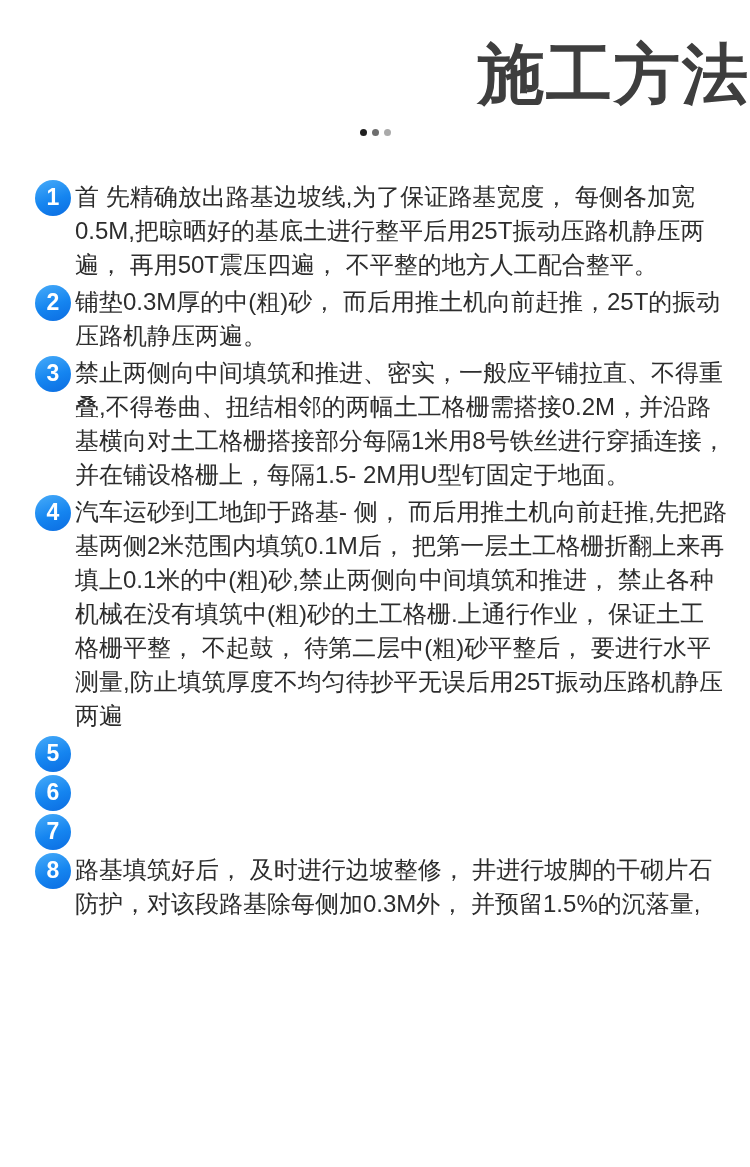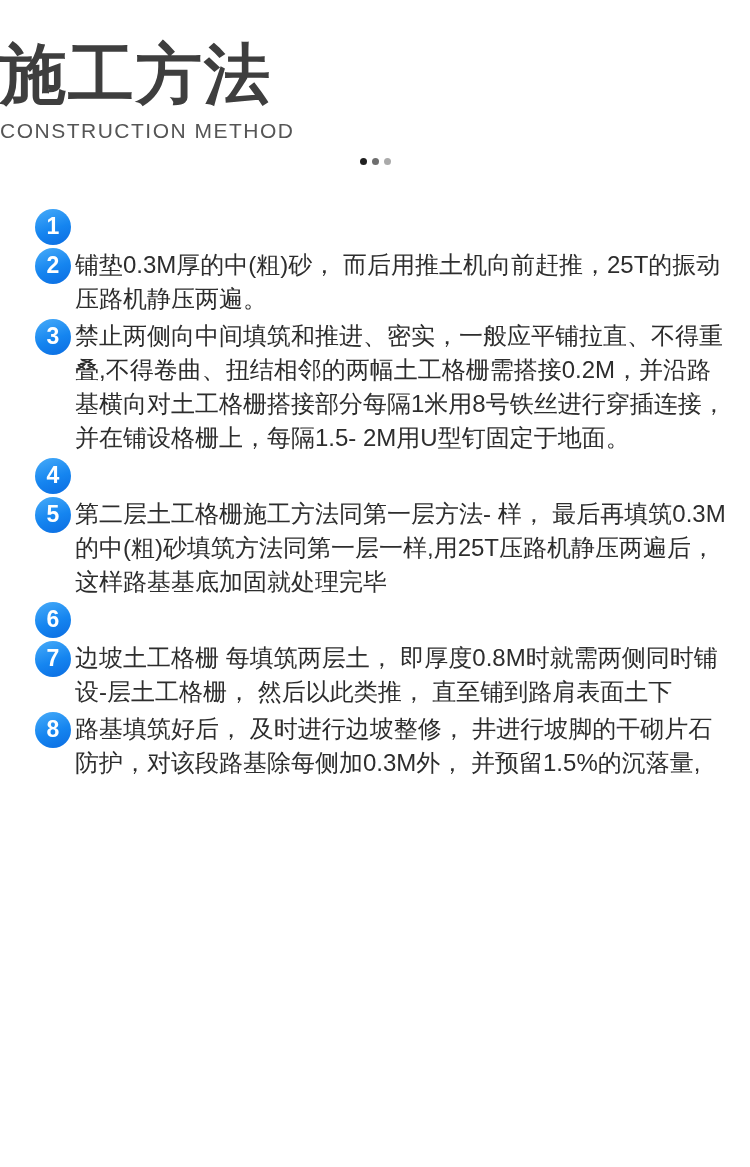--- a/index.html
+++ b/index.html
@@ -4,21 +4,21 @@
 <style>
   * { margin: 0; padding: 0; box-sizing: border-box; }
   html, body { background: #ffffff; }
   body {
     width: 750px;
     height: 1167px;
     margin: 0 auto;
     overflow: hidden;
     font-family: "Liberation Sans", "DejaVu Sans", sans-serif;
   }
-  .header { text-align: left; padding-top: 36px; }
+  .header { text-align: right; padding-top: 36px; }
   .title {
     font-size: 66px;
     font-weight: 900;
     color: #3e3e3e;
     letter-spacing: 2px;
     line-height: 1.18;
   }
   .subtitle {
     font-size: 21px;
     color: #555555;
@@ -60,51 +60,50 @@
     font-size: 24px;
     line-height: 34px;
     color: #2d2d2d;
   }
 </style>
 </head>
 <body>
 
 <div class="header">
   <div class="title">施工方法</div>
-  <div class="subtitle">CONSTRUCTION METHOD</div>
   <div class="dots">
     <span class="dot" style="background-color: rgb(31, 31, 31);"></span>
     <span class="dot" style="background-color: rgb(110, 110, 110);"></span>
     <span class="dot" style="background-color: rgb(170, 170, 170);"></span>
   </div>
 </div>
 
 <div class="steps">
   <div class="step">
     <div class="badge">1</div>
+    <div class="step-text">首 先精确放出路基边坡线,为了保证路基宽度， 每侧各加宽0.5M,把晾晒好的基底土进行整平后用25T振动压路机静压两遍， 再用50T震压四遍， 不平整的地方人工配合整平。</div>
   </div>
   <div class="step">
     <div class="badge">2</div>
     <div class="step-text">铺垫0.3M厚的中(粗)砂， 而后用推土机向前赶推，25T的振动压路机静压两遍。</div>
   </div>
   <div class="step">
     <div class="badge">3</div>
     <div class="step-text">禁止两侧向中间填筑和推进、密实，一般应平铺拉直、不得重叠,不得卷曲、扭结相邻的两幅土工格栅需搭接0.2M，并沿路基横向对土工格栅搭接部分每隔1米用8号铁丝进行穿插连接，并在铺设格栅上，每隔1.5- 2M用U型钉固定于地面。</div>
   </div>
   <div class="step">
     <div class="badge">4</div>
+    <div class="step-text">汽车运砂到工地卸于路基- 侧， 而后用推土机向前赶推,先把路基两侧2米范围内填筑0.1M后， 把第一层土工格栅折翻上来再填上0.1米的中(粗)砂,禁止两侧向中间填筑和推进， 禁止各种机械在没有填筑中(粗)砂的土工格栅.上通行作业， 保证土工格栅平整， 不起鼓， 待第二层中(粗)砂平整后， 要进行水平测量,防止填筑厚度不均匀待抄平无误后用25T振动压路机静压两遍</div>
   </div>
   <div class="step">
     <div class="badge">5</div>
-    <div class="step-text">第二层土工格栅施工方法同第一层方法- 样， 最后再填筑0.3M的中(粗)砂填筑方法同第一层一样,用25T压路机静压两遍后， 这样路基基底加固就处理完毕</div>
   </div>
   <div class="step">
     <div class="badge">6</div>
   </div>
   <div class="step">
     <div class="badge">7</div>
-    <div class="step-text">边坡土工格栅 每填筑两层土， 即厚度0.8M时就需两侧同时铺设-层土工格栅， 然后以此类推， 直至铺到路肩表面土下</div>
   </div>
   <div class="step">
     <div class="badge">8</div>
     <div class="step-text">路基填筑好后， 及时进行边坡整修， 井进行坡脚的干砌片石防护，对该段路基除每侧加0.3M外， 并预留1.5%的沉落量,</div>
   </div>
 </div>
 
 </body></html>

